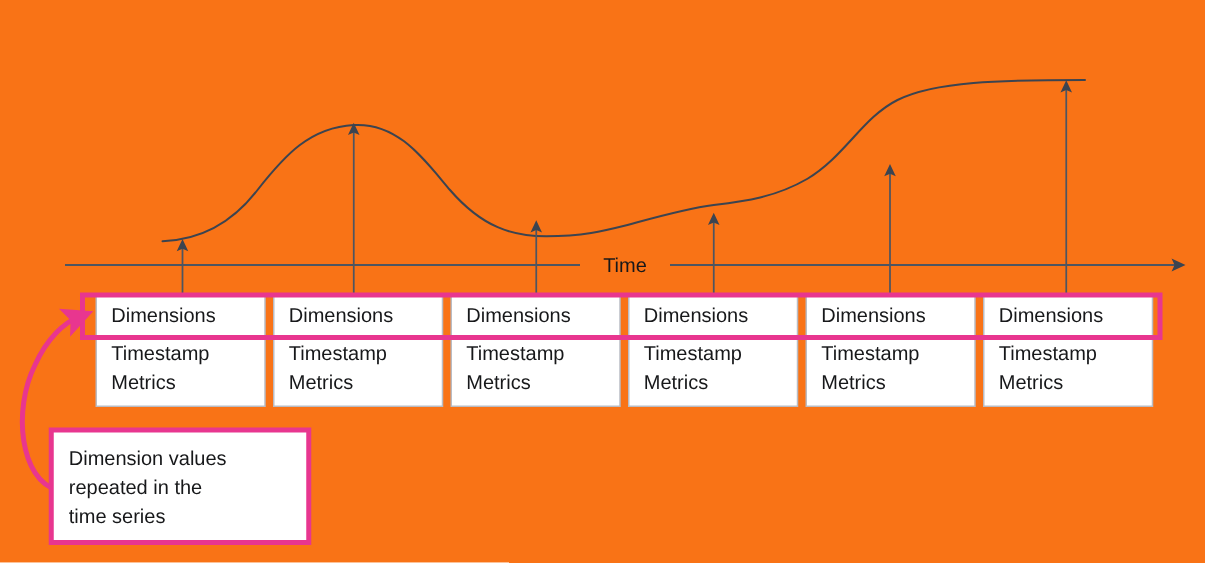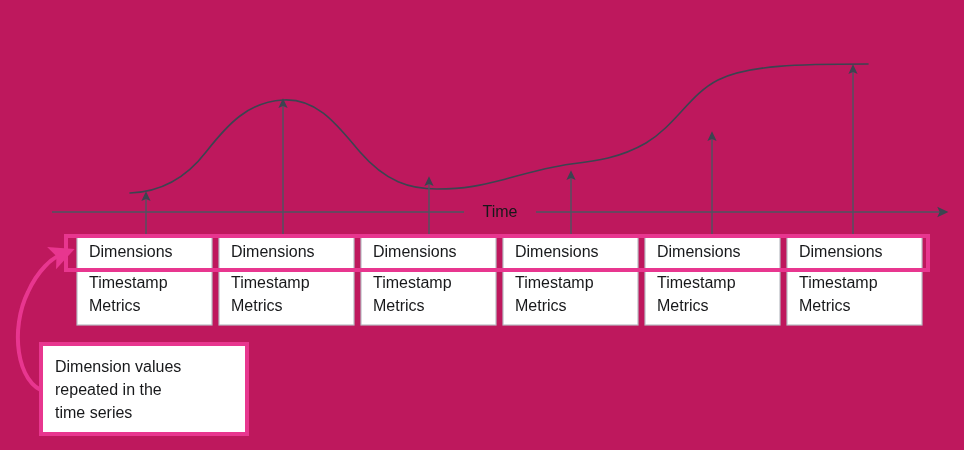--- a/index.html
+++ b/index.html
@@ -10,21 +10,21 @@
   body {
     width: 964px;
     height: 450px;
     font-family: "Liberation Sans", sans-serif;
     overflow: hidden;
   }
   #diagram-root {
     position: relative;
     width: 964px;
     height: 450px;
-    background: #be185d;
+    background: #f97316;
   }
   svg#diagram-svg {
     position: absolute;
     top: 0;
     left: 0;
     width: 964px;
     height: 450px;
     display: block;
   }
   .axis-line {

